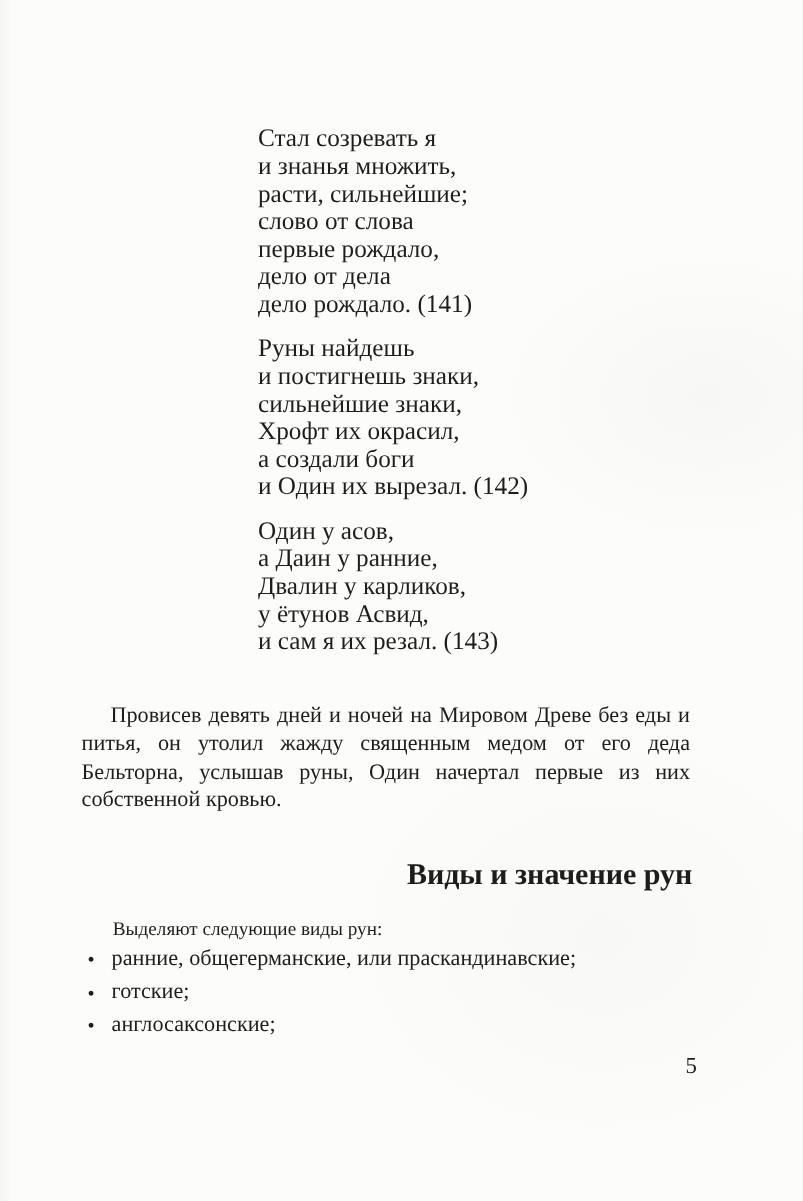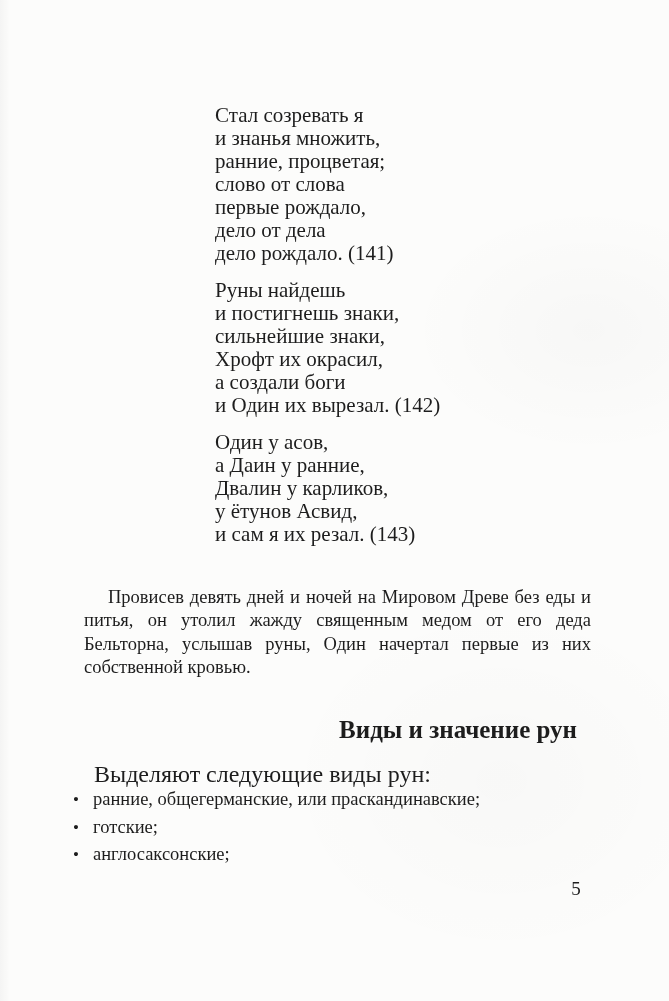--- a/index.html
+++ b/index.html
@@ -25,21 +25,21 @@
     position: absolute;
     left: 215px;
     top: 104px;
     font-size: 21px;
     line-height: 23px;
   }
   .stanza { margin: 0 0 14px 0; }
   .verse-line { white-space: pre; }
   .prose {
     position: absolute;
-    left: 84px;
+    left: 68px;
     top: 586px;
     width: 507px;
     margin: 0;
     font-size: 18.5px;
     line-height: 23.4px;
     text-align: justify;
     text-indent: 24px;
   }
   .heading {
     position: absolute;
@@ -51,21 +51,21 @@
     font-weight: bold;
     text-align: right;
     line-height: 29px;
   }
   .intro {
     position: absolute;
     left: 70px;
     top: 763px;
     width: 507px;
     margin: 0;
-    font-size: 24px;
+    font-size: 16px;
     line-height: 23px;
     text-indent: 24px;
   }
   .bullet-list {
     position: absolute;
     left: 70px;
     top: 786px;
     width: 520px;
     margin: 0;
     padding: 0;
@@ -94,21 +94,21 @@
 </style>
 </head>
 <body>
 
 <div class="page">
 
   <div class="verses">
     <div class="stanza">
       <div class="verse-line">Стал созревать я</div>
       <div class="verse-line">и знанья множить,</div>
-      <div class="verse-line">ранние, процветая;</div>
+      <div class="verse-line">расти, сильнейшие;</div>
       <div class="verse-line">слово от слова</div>
       <div class="verse-line">первые рождало,</div>
       <div class="verse-line">дело от дела</div>
       <div class="verse-line">дело рождало. (141)</div>
     </div>
     <div class="stanza">
       <div class="verse-line">Руны найдешь</div>
       <div class="verse-line">и постигнешь знаки,</div>
       <div class="verse-line">сильнейшие знаки,</div>
       <div class="verse-line">Хрофт их окрасил,</div>

